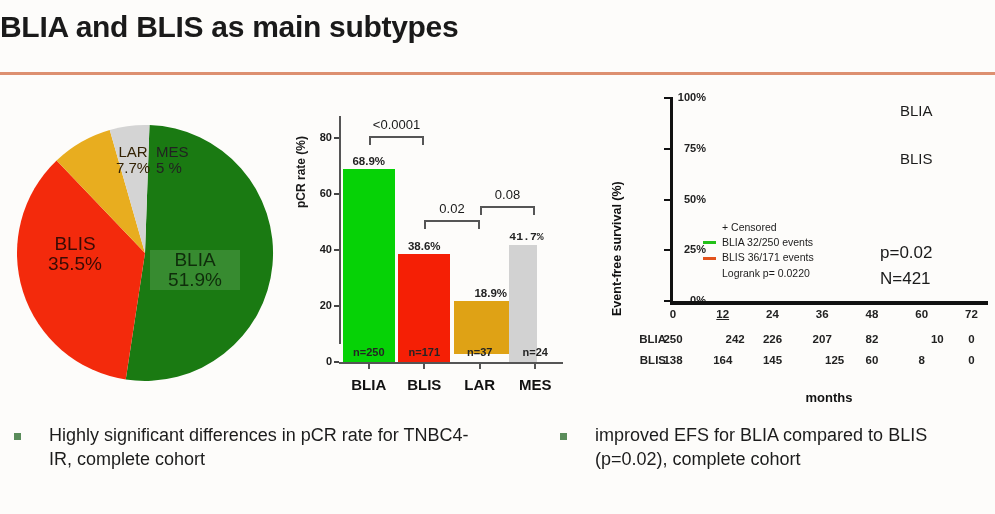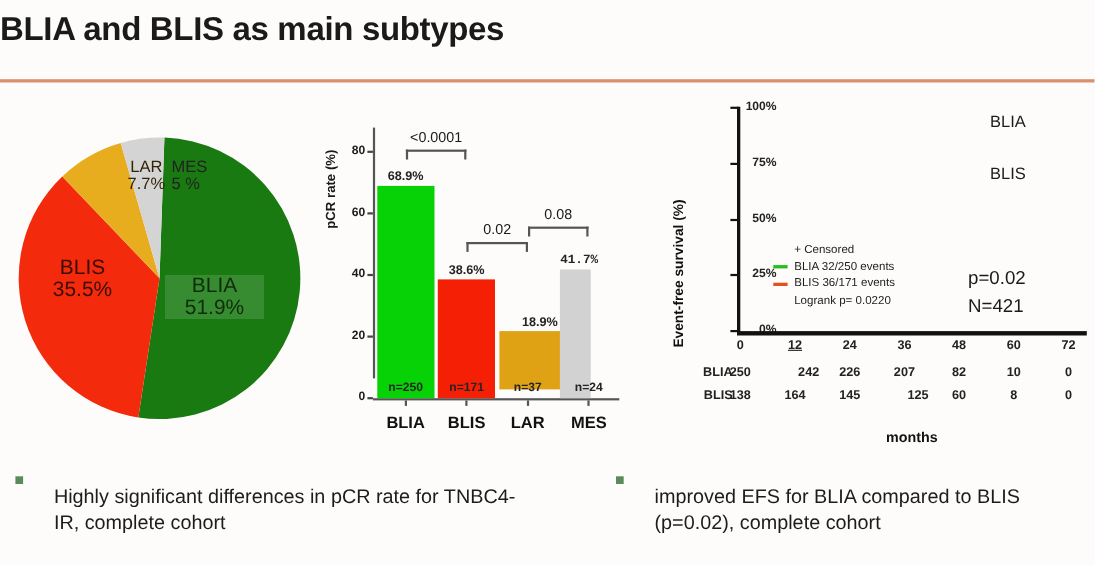--- a/index.html
+++ b/index.html
@@ -304,21 +304,20 @@
     height: 7px;
     background: #5a8c5a;
     margin-top: 9px;
     margin-right: 28px;
     flex: 0 0 auto;
   }
   .bullet-text {
     font-size: 18px;
     color: #1c1c1c;
     line-height: 1.32;
-    margin-top: 16px;
   }
 </style>
 </head>
 <body>
 
 <div id="slide-title">BLIA and BLIS as main subtypes</div>
 <div id="title-rule"></div>
 
 <div id="pie-panel">
   <svg id="pie-svg" width="262" height="262" viewBox="0 0 262 262">
@@ -457,21 +456,21 @@
   </div>
 
   <div id="km-risk-table">
       <div class="risk-row" style="position: relative;">
         <div style="position: absolute; left: 10px; width: 56px; text-align: right;">BLIA</div>
         <div style="position: absolute; left: 51px; width: 44px; text-align: center;">250</div>
         <div style="position: absolute; left: 100.737px; width: 44px; text-align: right;">242</div>
         <div style="position: absolute; left: 150.474px; width: 44px; text-align: center;">226</div>
         <div style="position: absolute; left: 200.211px; width: 44px; text-align: center;">207</div>
         <div style="position: absolute; left: 249.947px; width: 44px; text-align: center;">82</div>
-        <div style="position: absolute; left: 299.684px; width: 44px; text-align: center;">10</div>
+        <div style="position: absolute; left: 299.684px; width: 44px; text-align: right;">10</div>
         <div style="position: absolute; left: 349.421px; width: 44px; text-align: center;">0</div>
       </div>
       <div class="risk-row" style="position: relative;">
         <div style="position: absolute; left: 10px; width: 56px; text-align: right;">BLIS</div>
         <div style="position: absolute; left: 51px; width: 44px; text-align: center;">138</div>
         <div style="position: absolute; left: 100.737px; width: 44px; text-align: center;">164</div>
         <div style="position: absolute; left: 150.474px; width: 44px; text-align: center;">145</div>
         <div style="position: absolute; left: 200.211px; width: 44px; text-align: right;">125</div>
         <div style="position: absolute; left: 249.947px; width: 44px; text-align: center;">60</div>
         <div style="position: absolute; left: 299.684px; width: 44px; text-align: center;">8</div>

